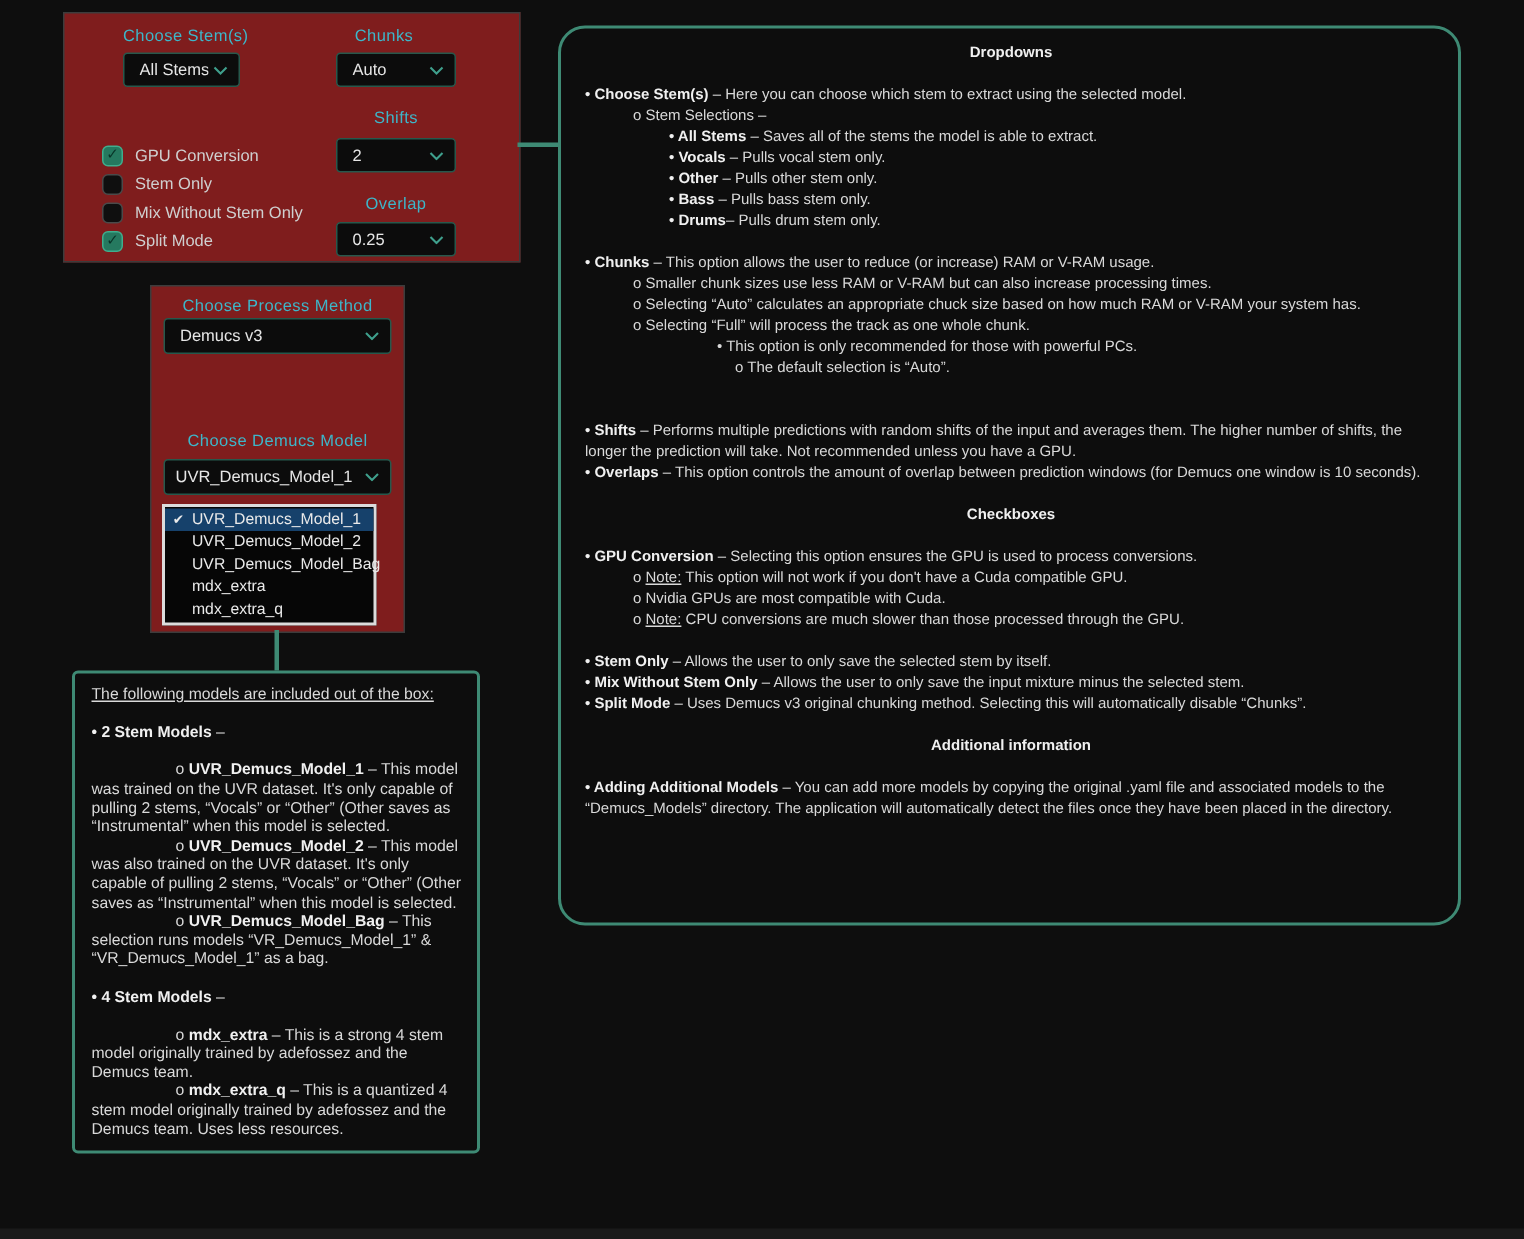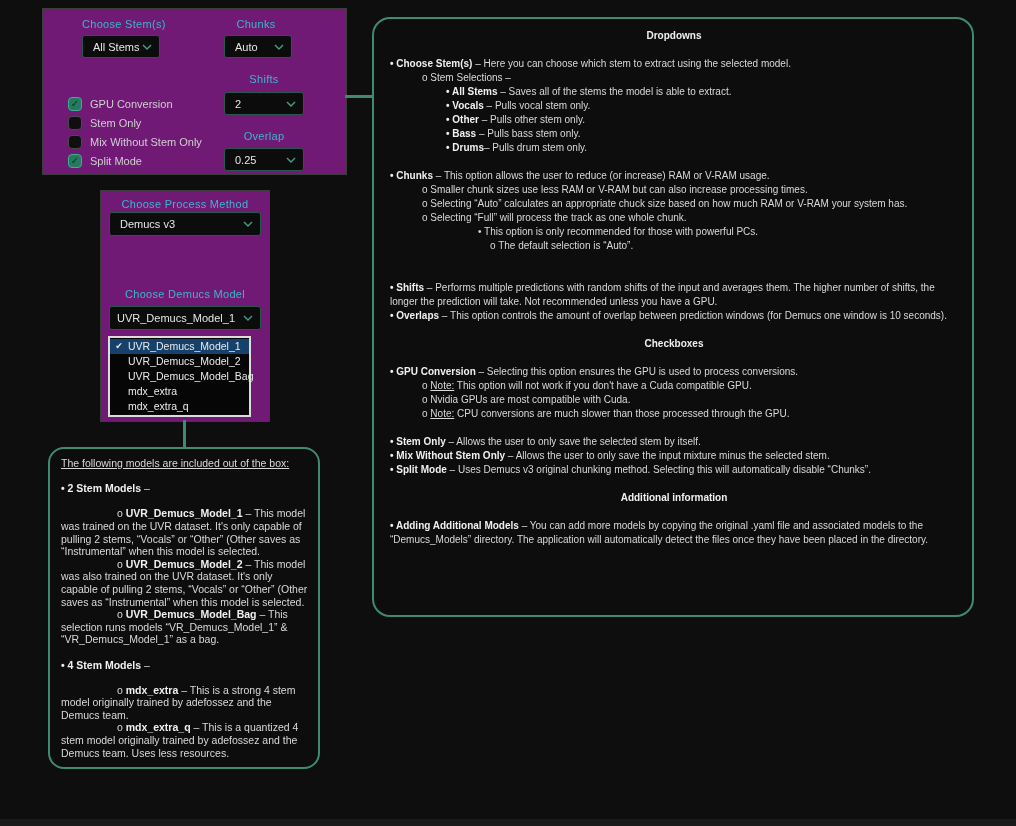--- a/index.html
+++ b/index.html
@@ -3,22 +3,22 @@
 <meta charset="utf-8">
 <style>
   html,body{margin:0;padding:0;background:#0d0d0d;}
   #canvas{
     position:relative;width:1016px;height:826px;overflow:hidden;
     background:#0e0e0e;
     font-family:"Liberation Sans","DejaVu Sans",sans-serif;
     -webkit-font-smoothing:antialiased;
   }
   
-  .gray-panel{position:absolute;border:1px solid #3c3c3c;background:#701a75;}
-  .teal-panel{position:absolute;border:2px solid #3e8a74;border-radius:16px;background:#0d0d0d;}
+  .gray-panel{position:absolute;border:1px solid #3c3c3c;background:#7f1d1d;}
+  .teal-panel{position:absolute;border:2px solid #3e8a74;border-radius:4px;background:#0d0d0d;}
   .connector{position:absolute;background:#3e8a74;}
   
   .cy-label{position:absolute;color:#3db6c9;font-size:11px;letter-spacing:.3px;white-space:nowrap;}
   .cy-center{text-align:center;}
   
   .dd{
     position:absolute;display:flex;align-items:center;justify-content:space-between;
     background:#0c0c0c;border:1px solid #27584c;border-radius:3px;
     color:#e6e6e6;font-size:11px;padding:0 7px 0 10px;box-sizing:border-box;height:23px;
   }
@@ -60,21 +60,21 @@
     <div class="dd" style="left:39px;top:26px;width:78px;">
       <span class="dd-val">All Stems</span>
       <span class="chev">
         <svg width="10" height="6" viewBox="0 0 10 6">
             <path d="M1 1 L5 5 L9 1" stroke="#3fa08d" stroke-width="1.4" fill="none"></path>
           </svg>
       </span>
     </div>
 
     <div class="cy-label cy-center" style="left:173px;top:9px;width:80px;">Chunks</div>
-    <div class="dd" style="left:181px;top:26px;width:68px;">
+    <div class="dd" style="left:181px;top:26px;width:80px;">
       <span class="dd-val">Auto</span>
       <span class="chev">
         <svg width="10" height="6" viewBox="0 0 10 6">
             <path d="M1 1 L5 5 L9 1" stroke="#3fa08d" stroke-width="1.4" fill="none"></path>
           </svg>
       </span>
     </div>
 
     <div class="cy-label cy-center" style="left:181px;top:64px;width:80px;">Shifts</div>
     <div class="dd" style="left:181px;top:83px;width:80px;">

